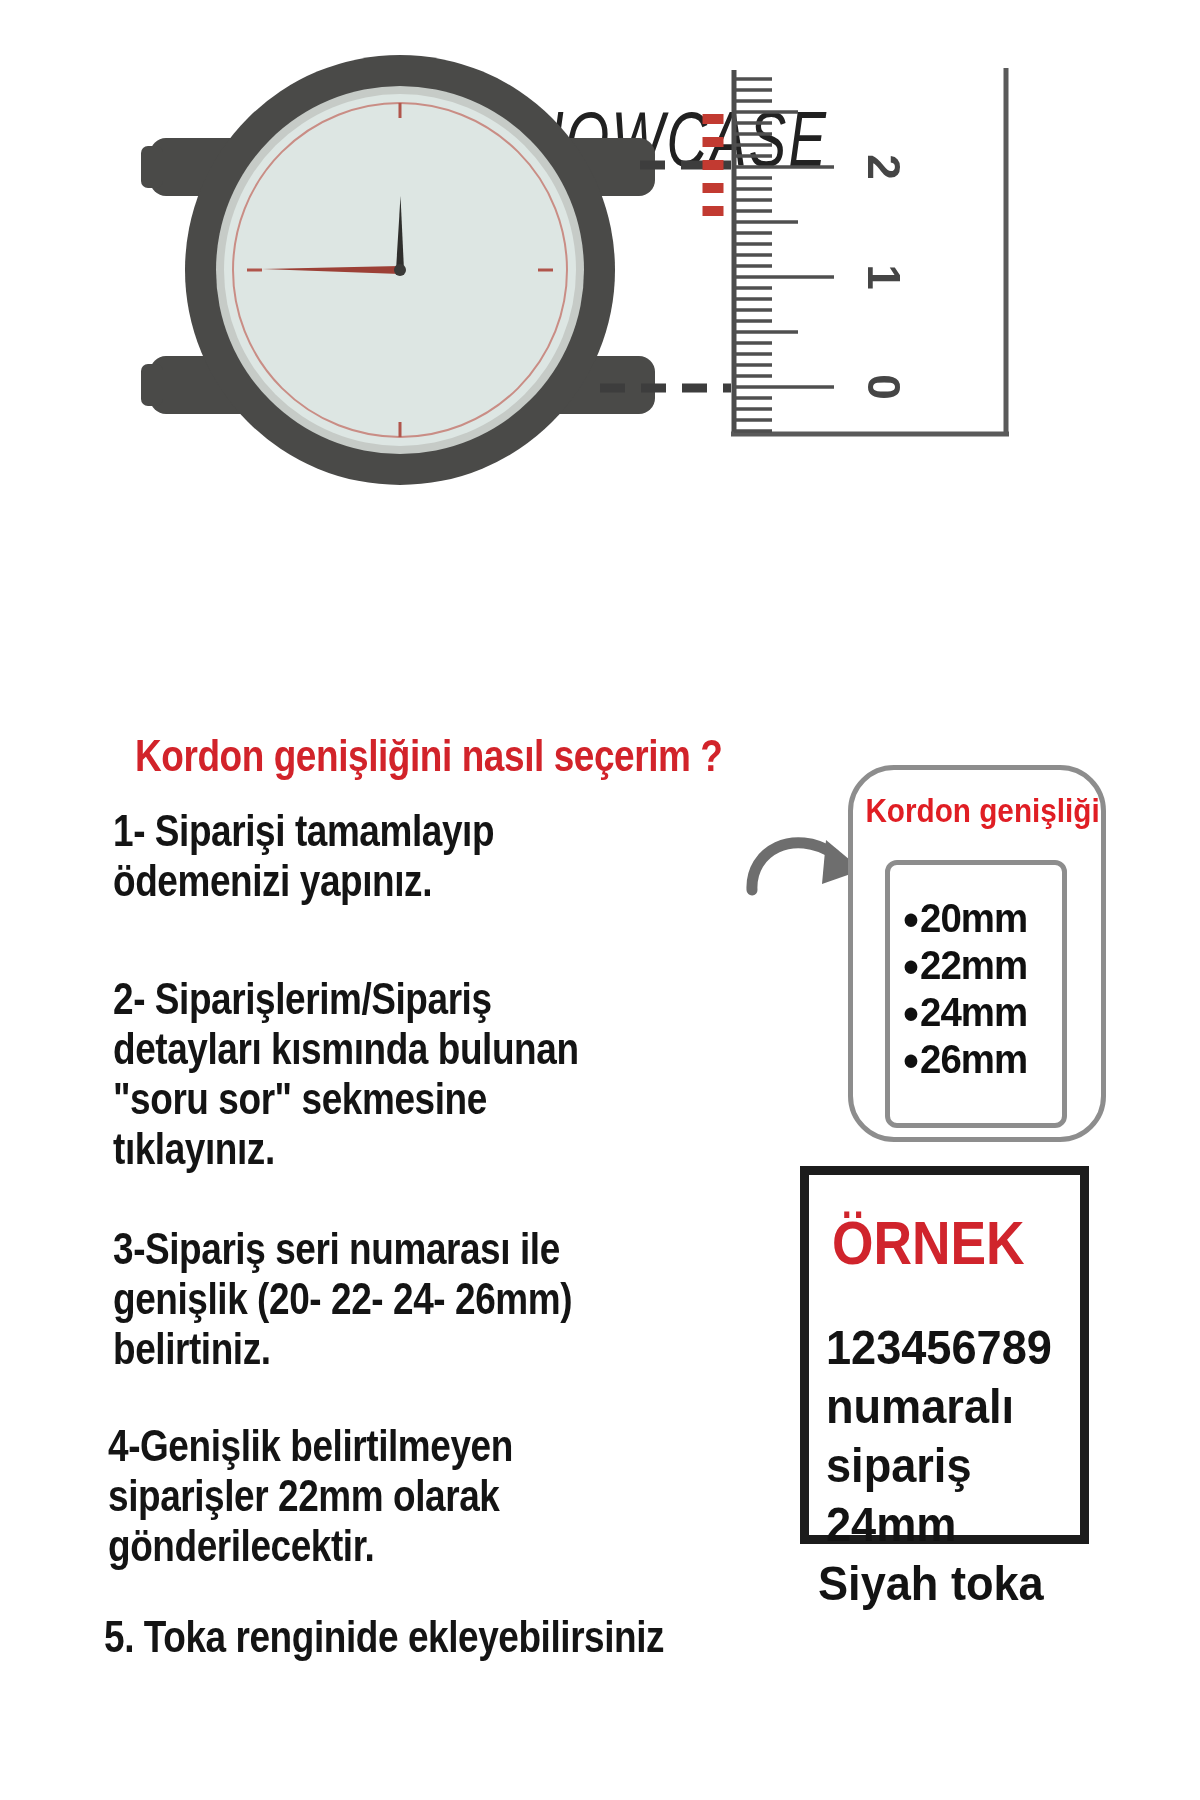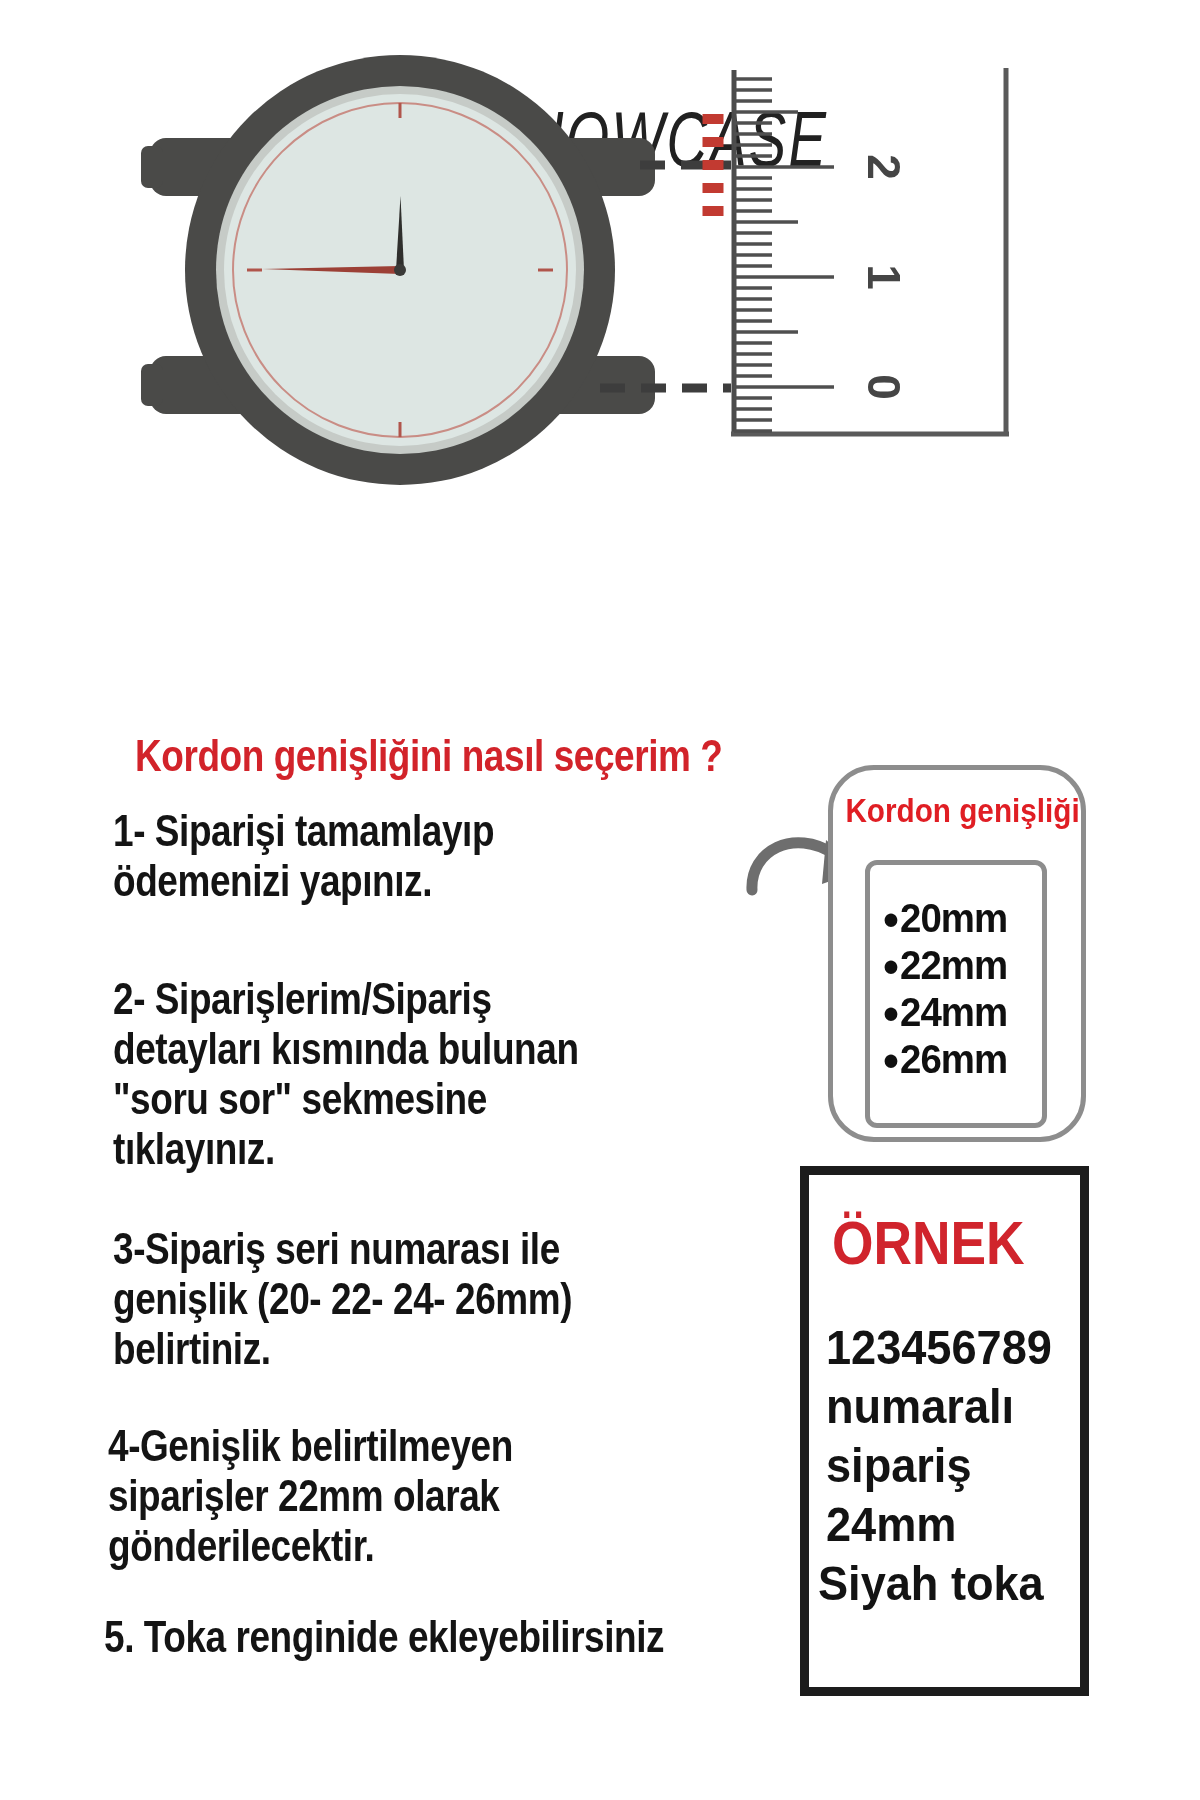--- a/index.html
+++ b/index.html
@@ -25,33 +25,33 @@
   
   .step{position:absolute;font-size:44px;font-weight:700;color:#141414;line-height:50px;
         letter-spacing:-.5px;white-space:pre-line;transform:scaleX(.84);transform-origin:left top;}
   .step1{left:113px;top:806px;}
   .step2{left:113px;top:974px;}
   .step3{left:113px;top:1224px;}
   .step4{left:108px;top:1421px;}
   .step5{left:104px;top:1612px;white-space:nowrap;}
 
   
-  .width-box{position:absolute;left:828px;top:765px;width:258px;height:377px;
+  .width-box{position:absolute;left:848px;top:765px;width:258px;height:377px;
              border:5px solid #8d8d8d;border-radius:46px;box-sizing:border-box;background:#fff;}
   .width-label{margin-top:22px;text-align:center;font-size:33px;font-weight:700;color:#e01e24;
                transform:scaleX(.9);white-space:nowrap;}
   .width-inner{position:absolute;left:32px;top:90px;width:182px;height:268px;
                border:5px solid #8d8d8d;border-radius:12px;box-sizing:border-box;
                padding:30px 0 0 12px;background:#fff;}
   .opt{font-size:40px;font-weight:700;color:#101010;line-height:47px;letter-spacing:-1px;
        transform:scaleX(.96);transform-origin:left;white-space:nowrap;}
   .dot{font-size:31px;vertical-align:3px;margin-right:1px;}
 
   
-  .example-box{position:absolute;left:800px;top:1166px;width:289px;height:530px;
+  .example-box{position:absolute;left:800px;top:1166px;width:289px;height:378px;
                border:9px solid #1c1c1c;box-sizing:border-box;background:#fff;
                padding:18px 0 0 17px;}
   .example-title{font-size:62px;font-weight:700;color:#d0242c;margin:14px 0 40px 6px;
                  transform:scaleX(.86);transform-origin:left top;white-space:nowrap;}
   .example-line{font-size:48px;font-weight:700;color:#131313;line-height:59px;
                 transform:scaleX(.94);transform-origin:left top;white-space:nowrap;}
   .example-line.last{margin-left:-8px;}
 </style>
 </head>
 <body>

